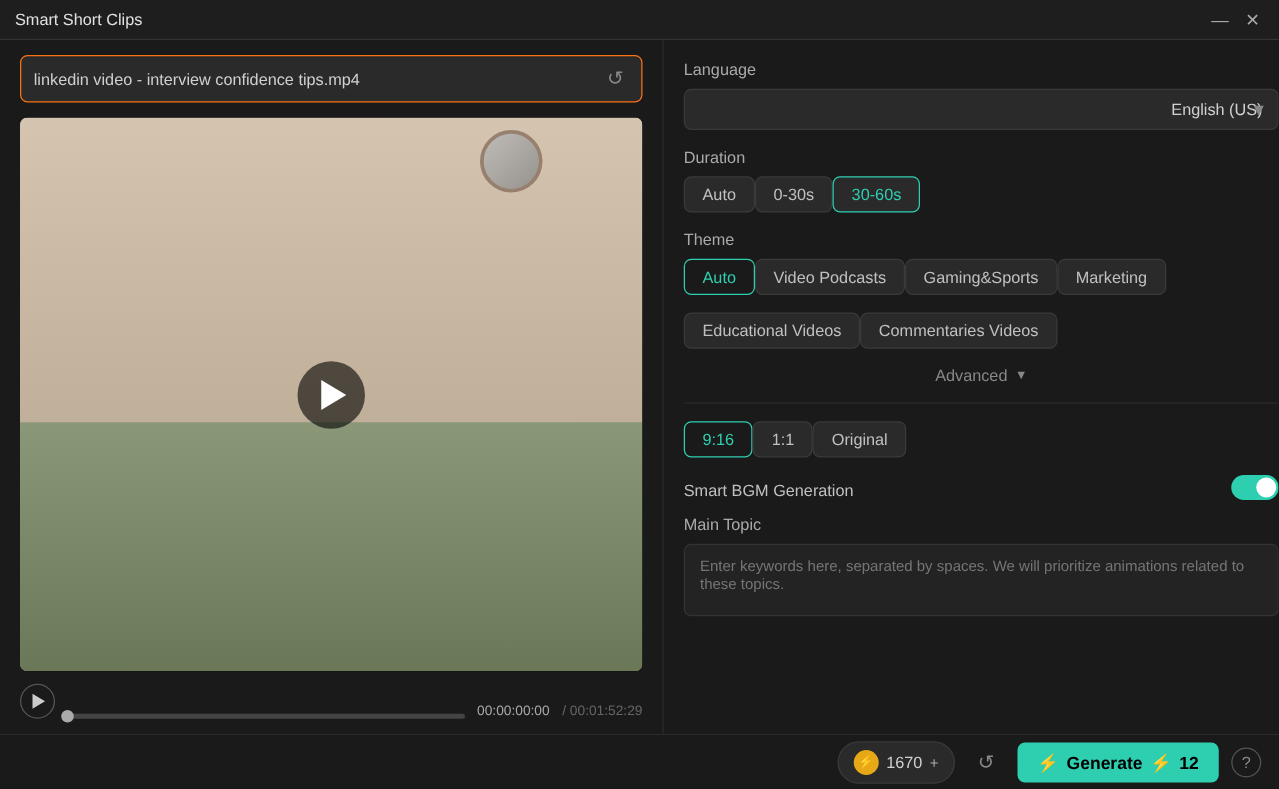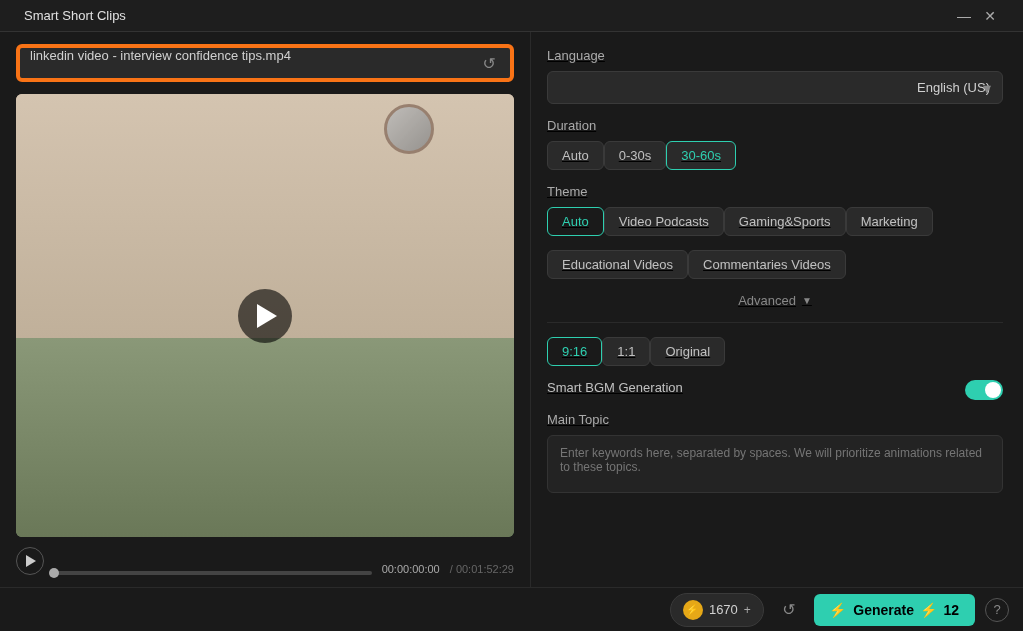--- a/index.html
+++ b/index.html
@@ -12,21 +12,21 @@
       display: flex;
       flex-direction: column;
     }
 
     .title-bar {
       background: #1e1e1e;
       border-bottom: 1px solid #333;
       display: flex;
       align-items: center;
       justify-content: space-between;
-      padding: 0 24px;
+      padding: 0 12px;
       height: 32px;
       flex-shrink: 0;
       -webkit-app-region: drag;
     }
     .title-bar-title {
       color: #e0e0e0;
       font-size: 13px;
       font-weight: 500;
     }
     .title-bar-controls {
@@ -58,22 +58,23 @@
       display: flex;
       flex-direction: column;
       width: 530px;
       flex-shrink: 0;
       background: #1a1a1a;
       padding: 12px 16px 12px 16px;
     }
 
     .file-bar {
       display: flex;
+      align-items: center;
       background: #2a2a2a;
-      border: 4px solid #f97316;
+      border: 1px solid #f97316;
       border-radius: 6px;
       padding: 0 10px;
       height: 38px;
       margin-bottom: 12px;
       flex-shrink: 0;
     }
     .file-name {
       flex: 1;
       color: #d0d0d0;
       font-size: 13px;
@@ -186,25 +187,24 @@
     .time-total {
       color: #666;
       font-size: 11px;
       flex-shrink: 0;
     }
 
     
     .right-panel {
       flex: 1;
       background: #1a1a1a;
-      padding: 16px 20px 12px 16px;
+      padding: 16px 0 12px 16px;
       overflow-y: auto;
       border-left: 1px solid #2a2a2a;
       position: relative;
-      text-decoration: underline;
     }
     .right-panel::-webkit-scrollbar { width: 6px; }
     .right-panel::-webkit-scrollbar-track { background: #1a1a1a; }
     .right-panel::-webkit-scrollbar-thumb { background: #444; border-radius: 3px; }
 
     .section-label {
       color: #aaa;
       font-size: 13px;
       margin-bottom: 8px;
       font-weight: 400;
@@ -283,21 +283,21 @@
 
     .separator-line {
       width: 100%;
       height: 1px;
       background: #2a2a2a;
       margin-bottom: 14px;
     }
 
     .toggle-row {
       display: flex;
-      align-items: flex-start;
+      align-items: flex-end;
       justify-content: space-between;
       margin-bottom: 12px;
     }
     .toggle-label {
       color: #c0c0c0;
       font-size: 13px;
     }
     .toggle-switch {
       width: 38px;
       height: 20px;

